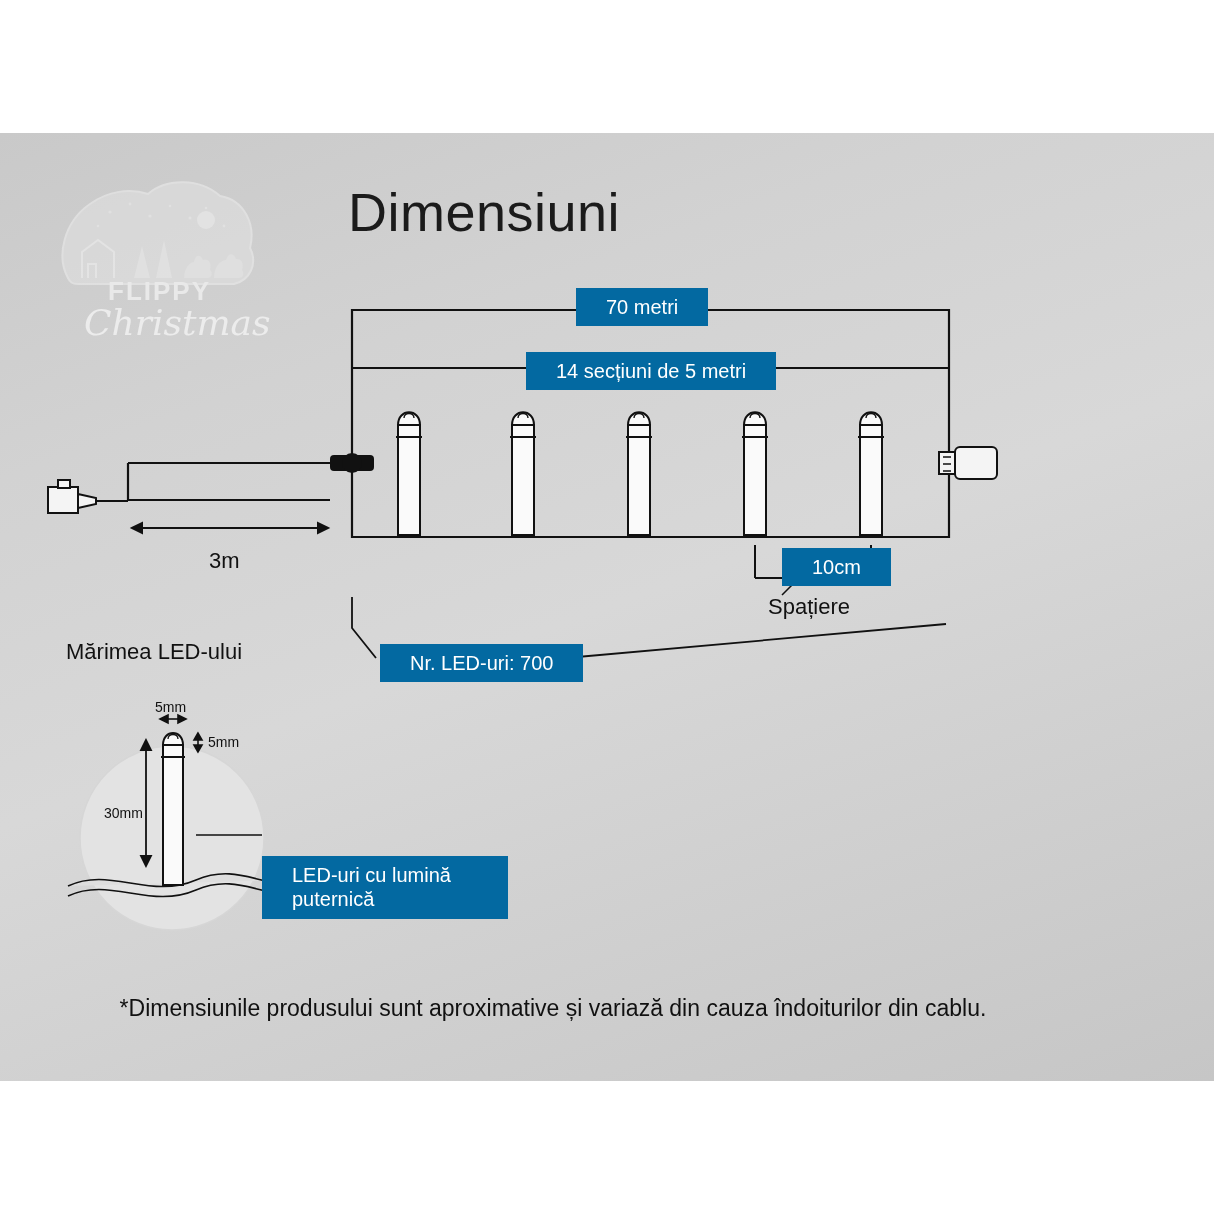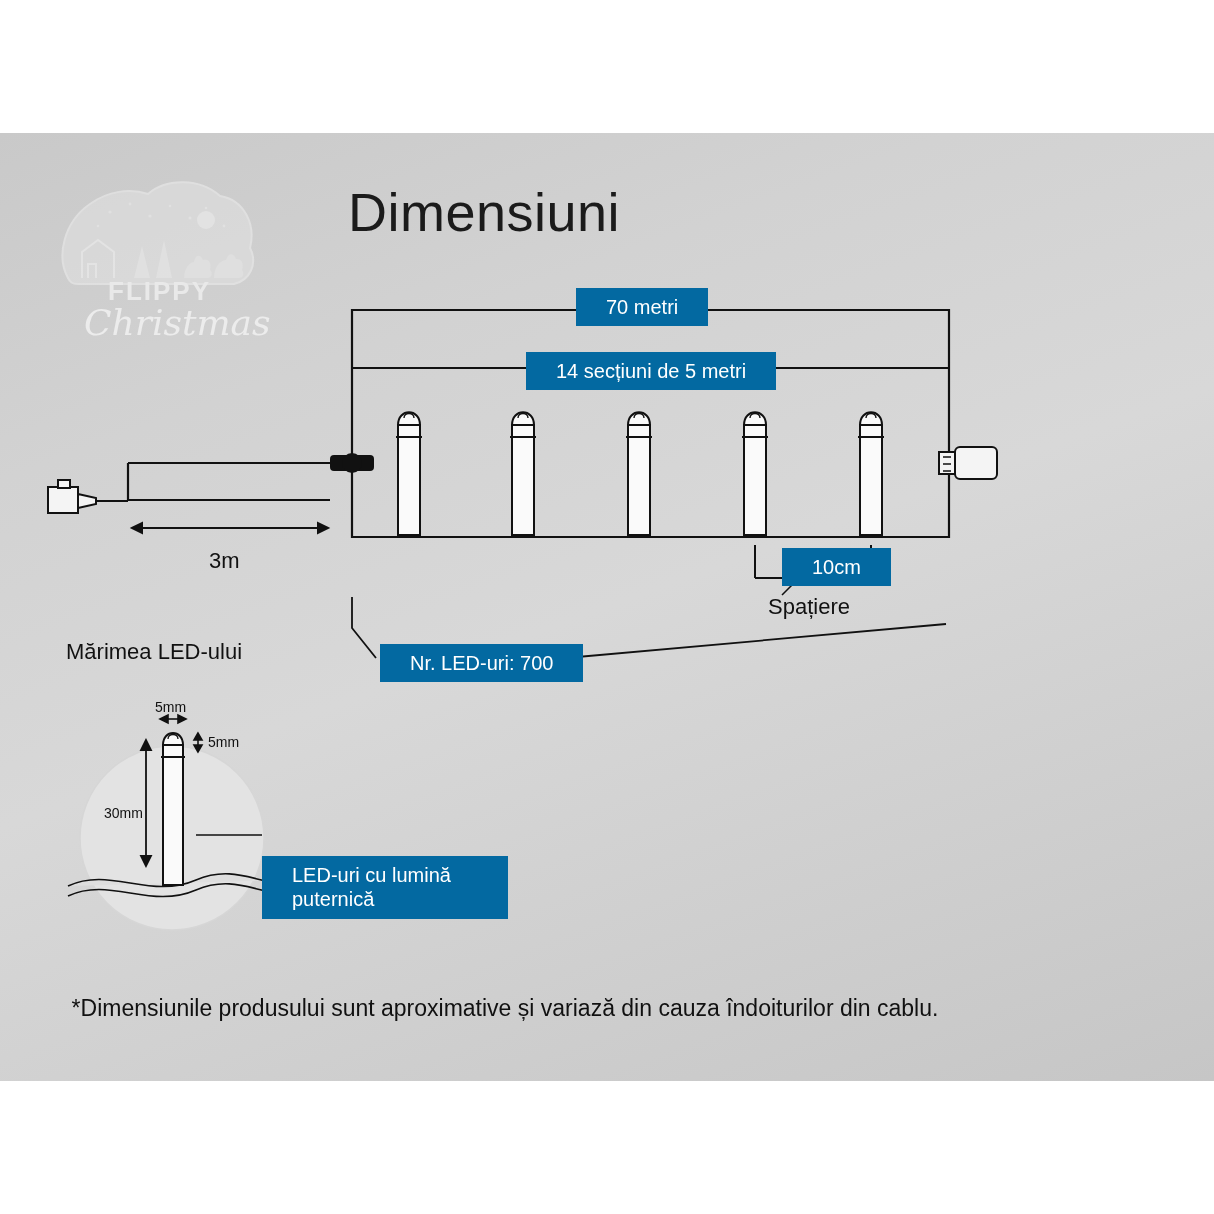--- a/index.html
+++ b/index.html
@@ -78,20 +78,21 @@
     white-space: pre-line;
   }
   .note {
     position: absolute;
     left: 0;
     top: 995px;
     width: 1010px;
     text-align: center;
     font-size: 23px;
     color: #111;
+    padding-left: 48px;
   }
   .dimlabel {
     position: absolute;
     font-size: 22px;
     color: #111;
   }
   .small-dim {
     position: absolute;
     font-size: 14px;
     color: #111;

